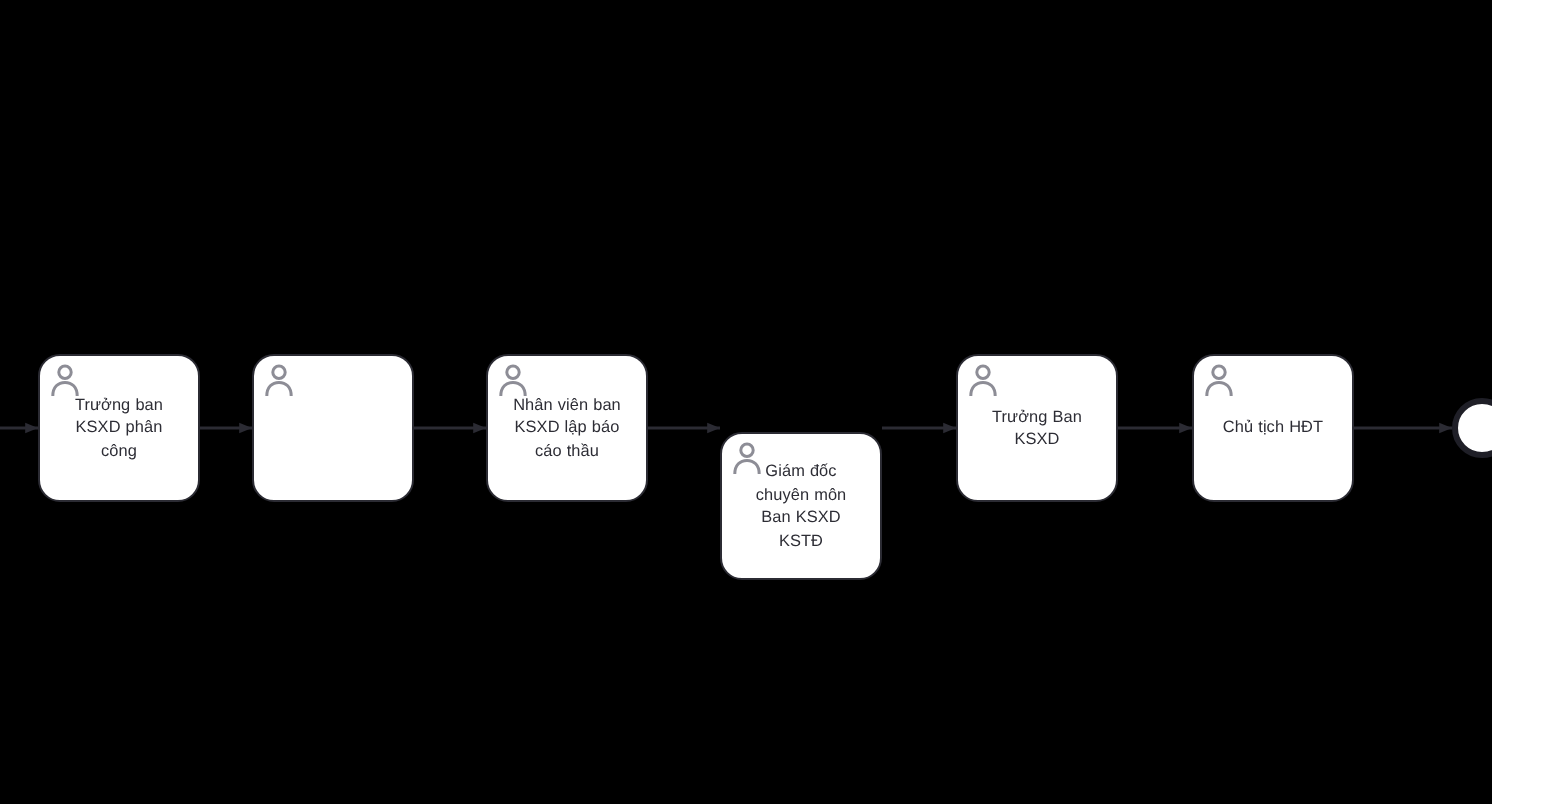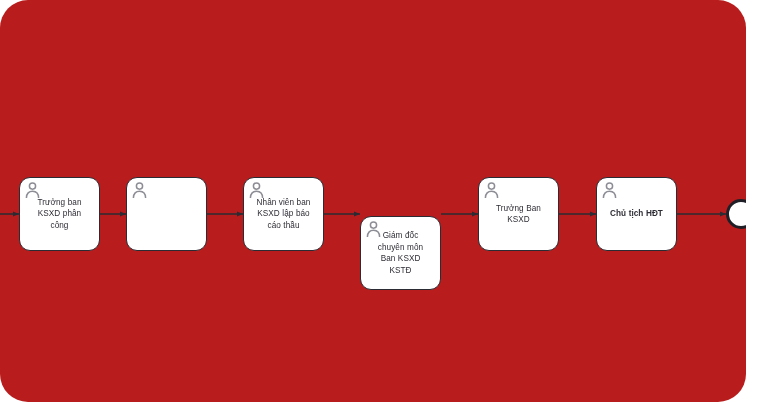--- a/index.html
+++ b/index.html
@@ -59,21 +59,21 @@
     position: absolute;
     box-sizing: border-box;
     border: 3.1px solid #1f1f27;
     border-radius: 50%;
     background: #ffffff;
   }
 </style>
 </head>
 <body>
 
-<div id="canvas" style="width: 746px; height: 402px; background: #b91c1c; border-radius: 28px;">
+<div id="canvas" style="width: 746px; height: 402px; background: #000000;">
 
   <svg id="flow-svg" viewBox="0 0 777 402" xmlns="http://www.w3.org/2000/svg">
     <defs>
       <marker id="arrowhead" markerWidth="7" markerHeight="7" refX="6.4" refY="3" orient="auto" markerUnits="userSpaceOnUse">
         <path d="M0,0.4 L6.4,3 L0,5.6 z" fill="#2b2b33"></path>
       </marker>
     </defs>
     <g id="connectors">
         <line x1="0" y1="214" x2="19" y2="214" stroke="#2b2b33" stroke-width="1.4" marker-end="url(#arrowhead)"></line>
         <line x1="100" y1="214" x2="126" y2="214" stroke="#2b2b33" stroke-width="1.4" marker-end="url(#arrowhead)"></line>
@@ -121,21 +121,21 @@
 KSTĐ</span>
       </div>
       <div class="task-node" style="left: 478px; top: 177px; width: 81px; height: 74px; border-color: rgb(43, 43, 51); background: rgb(255, 255, 255);">
         <svg class="task-icon" viewBox="0 0 17 18">
           <circle cx="8.5" cy="5.1" r="3.1" fill="none" stroke="#8d8d96" stroke-width="1.5"></circle>
           <path d="M2.4,17 C2.4,12.4 5.1,10.2 8.5,10.2 C11.9,10.2 14.6,12.4 14.6,17" fill="none" stroke="#8d8d96" stroke-width="1.5"></path>
         </svg>
         <span class="task-label" style="color: rgb(45, 45, 53);">Trưởng Ban
 KSXD</span>
       </div>
-      <div class="task-node" style="left: 596px; top: 177px; width: 81px; height: 74px; border-color: rgb(43, 43, 51); background: rgb(255, 255, 255); font-weight: bold;">
+      <div class="task-node" style="left: 596px; top: 177px; width: 81px; height: 74px; border-color: rgb(43, 43, 51); background: rgb(255, 255, 255);">
         <svg class="task-icon" viewBox="0 0 17 18">
           <circle cx="8.5" cy="5.1" r="3.1" fill="none" stroke="#8d8d96" stroke-width="1.5"></circle>
           <path d="M2.4,17 C2.4,12.4 5.1,10.2 8.5,10.2 C11.9,10.2 14.6,12.4 14.6,17" fill="none" stroke="#8d8d96" stroke-width="1.5"></path>
         </svg>
         <span class="task-label" style="color: rgb(45, 45, 53);">Chủ tịch HĐT</span>
       </div>
     </div>
 
   <div class="end-event" id="end-event" style="left: 726px; top: 199px; width: 30px; height: 30px; border-color: rgb(31, 31, 39);"></div>
 

